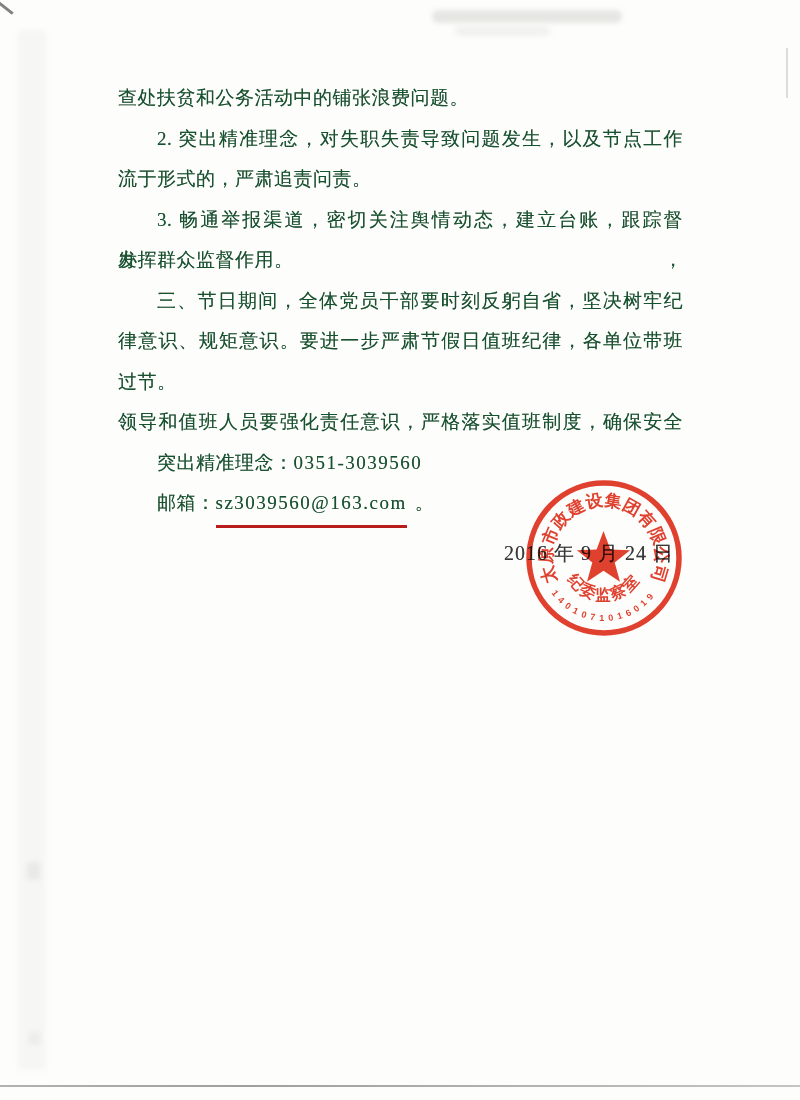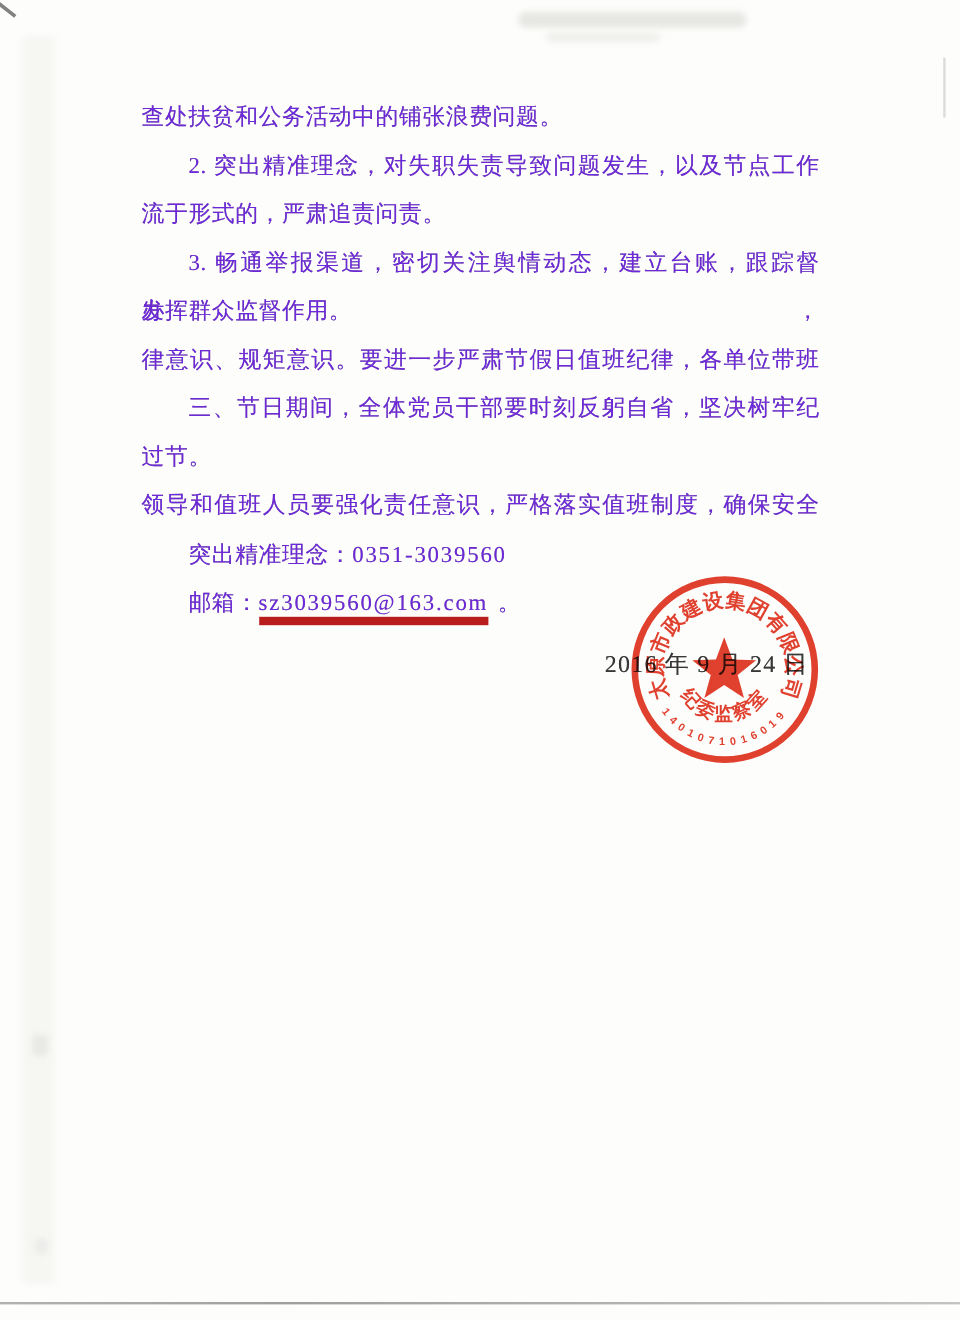--- a/index.html
+++ b/index.html
@@ -12,39 +12,39 @@
     font-family: "Liberation Serif", "DejaVu Serif", serif;
   }
 
   
   .textblock {
     position: absolute;
     left: 118px;
     top: 78px;
     width: 565px;
     font-size: 19px;
-    color: #6d28d9;
+    color: #14532d;
     letter-spacing: 0.5px;
     text-shadow: 0 0 0.4px rgba(70,70,70,0.55);
   }
   .line {
     height: 40.5px;
     line-height: 40.5px;
     white-space: nowrap;
   }
   .line.j {
     white-space: normal;
     text-align: justify;
     text-align-last: justify;
     text-justify: inter-character;
   }
   .line.ind { text-indent: 39px; }
   .email {
-    border-bottom: 7px solid #b91c1c;
-    padding-bottom: 1px;
+    border-bottom: 3px solid #b91c1c;
+    padding-bottom: 12px;
     letter-spacing: 1.5px;
   }
   .email-suffix { margin-left: 8px; }
   .phone-number { letter-spacing: 1.5px; }
 
   
   .dateline {
     position: absolute;
     left: 504px;
     top: 540px;
@@ -161,22 +161,22 @@
   <div class="edge-left-strip"></div>
   <div class="blob-a"></div>
   <div class="blob-b"></div>
 
   <div class="textblock">
     <div class="line">查处扶贫和公务活动中的铺张浪费问题。</div>
     <div class="line j ind">2. 突出精准理念，对失职失责导致问题发生，以及节点工作</div>
     <div class="line">流于形式的，严肃追责问责。</div>
     <div class="line j ind">3. 畅通举报渠道，密切关注舆情动态，建立台账，跟踪督办，</div>
     <div class="line">发挥群众监督作用。</div>
+    <div class="line j ind">三、节日期间，全体党员干部要时刻反躬自省，坚决树牢纪</div>
     <div class="line j">律意识、规矩意识。要进一步严肃节假日值班纪律，各单位带班</div>
-    <div class="line j ind">三、节日期间，全体党员干部要时刻反躬自省，坚决树牢纪</div>
     <div class="line">过节。</div>
     <div class="line j">领导和值班人员要强化责任意识，严格落实值班制度，确保安全</div>
 
     <div class="line ind">
       <span>突出精准理念：</span><span class="phone-number">0351-3039560</span>
     </div>
 
     <div class="line ind">
       <span>邮箱：</span><span class="email">sz3039560@163.com</span><span class="email-suffix">。</span>
     </div>

